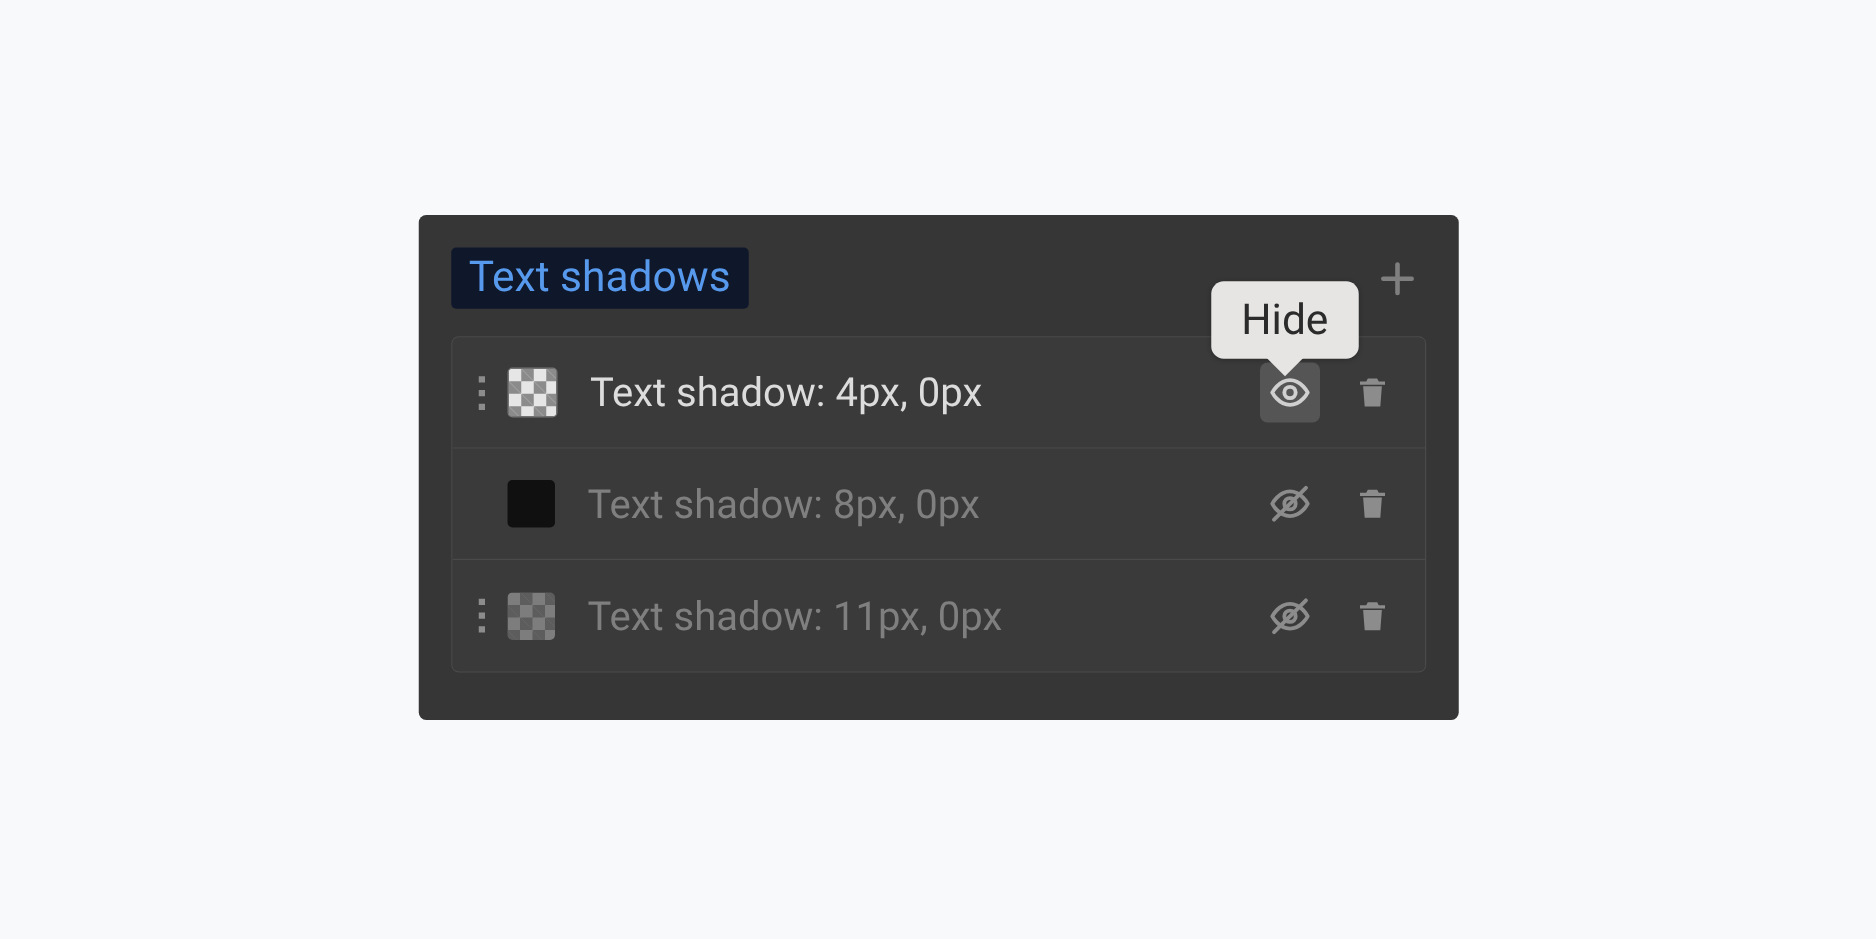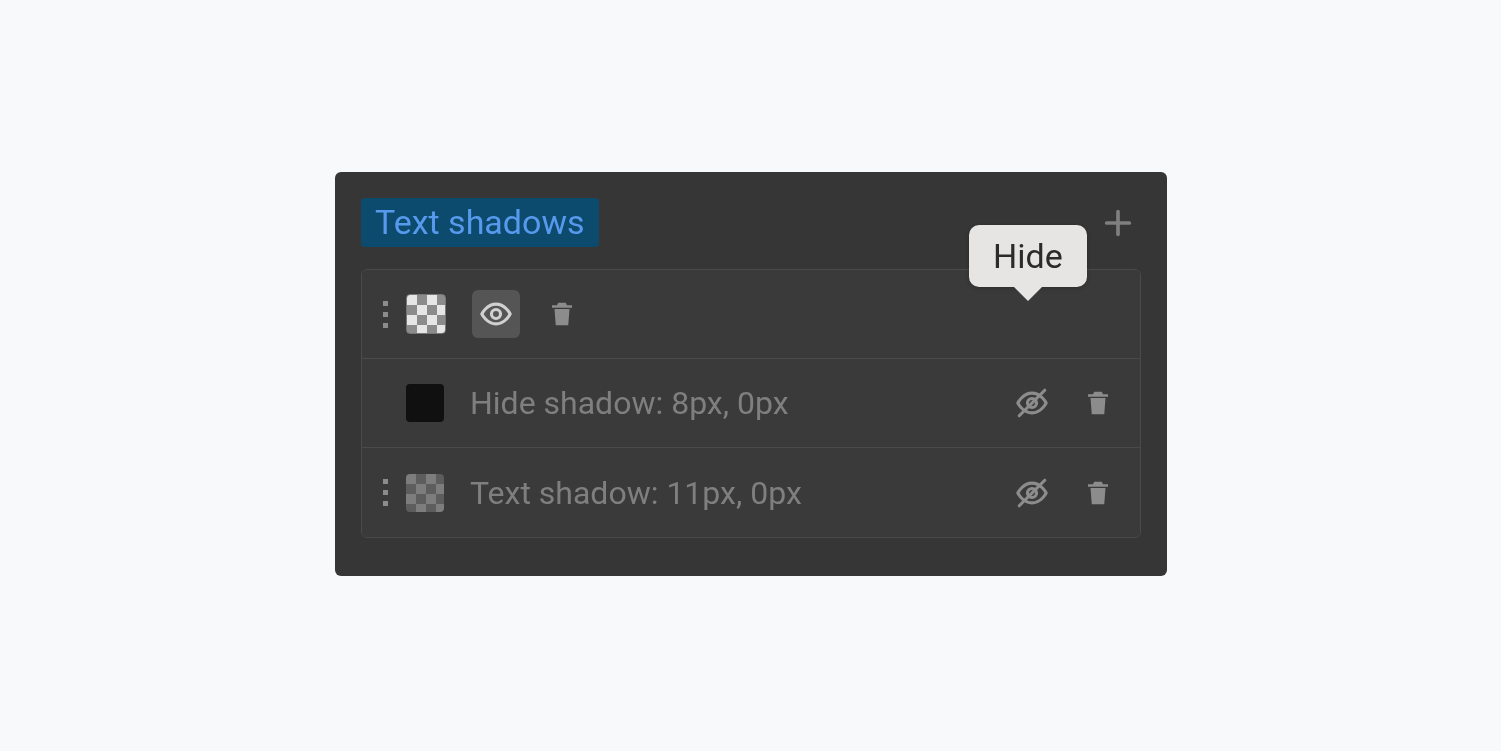--- a/index.html
+++ b/index.html
@@ -26,21 +26,21 @@
 
   .panel-header {
     display: flex;
     align-items: center;
     justify-content: space-between;
     margin-bottom: 22px;
   }
 
   .panel-title {
     display: inline-block;
-    background: #0c4a6e;
+    background: #0f172a;
     color: #579aed;
     font-size: 34px;
     font-weight: 400;
     padding: 6px 14px;
     border-radius: 4px;
     line-height: 1.1;
   }
 
   .plus-btn {
     width: 46px;
@@ -182,20 +182,21 @@
 
   <div class="shadow-list">
 
     <div class="shadow-row">
       <div class="drag-handle">
         <span></span>
           <span></span>
           <span></span>
       </div>
       <div class="swatch checker-light"></div>
+      <div class="shadow-label">Text shadow: 4px, 0px</div>
       <div class="row-actions">
         <div class="icon-btn active">
           <svg width="34" height="34" viewBox="0 0 24 24" fill="none" stroke="currentColor" stroke-width="2.2" stroke-linecap="round" stroke-linejoin="round">
             <path d="M2 12s3.5-7 10-7 10 7 10 7-3.5 7-10 7S2 12 2 12z"></path>
             <circle cx="12" cy="12" r="3.2"></circle>
           </svg>
         </div>
         <div class="icon-btn">
           <svg width="30" height="30" viewBox="0 0 24 24" fill="currentColor">
             <path d="M9 3h6l1 2h4v2H4V5h4l1-2zM6 8h12l-1 13H7L6 8z"></path>
@@ -204,21 +205,21 @@
       </div>
     </div>
 
     <div class="shadow-row">
       <div class="drag-handle empty">
         <span></span>
           <span></span>
           <span></span>
       </div>
       <div class="swatch solid-black"></div>
-      <div class="shadow-label dim">Hide shadow: 8px, 0px</div>
+      <div class="shadow-label dim">Text shadow: 8px, 0px</div>
       <div class="row-actions">
         <div class="icon-btn">
           <svg width="34" height="34" viewBox="0 0 24 24" fill="none" stroke="currentColor" stroke-width="2.2" stroke-linecap="round" stroke-linejoin="round">
             <path d="M2 12s3.5-7 10-7 10 7 10 7-3.5 7-10 7S2 12 2 12z"></path>
             <circle cx="12" cy="12" r="3.2"></circle>
             <line x1="3" y1="21" x2="21" y2="3"></line>
           </svg>
         </div>
         <div class="icon-btn">
           <svg width="30" height="30" viewBox="0 0 24 24" fill="currentColor">

